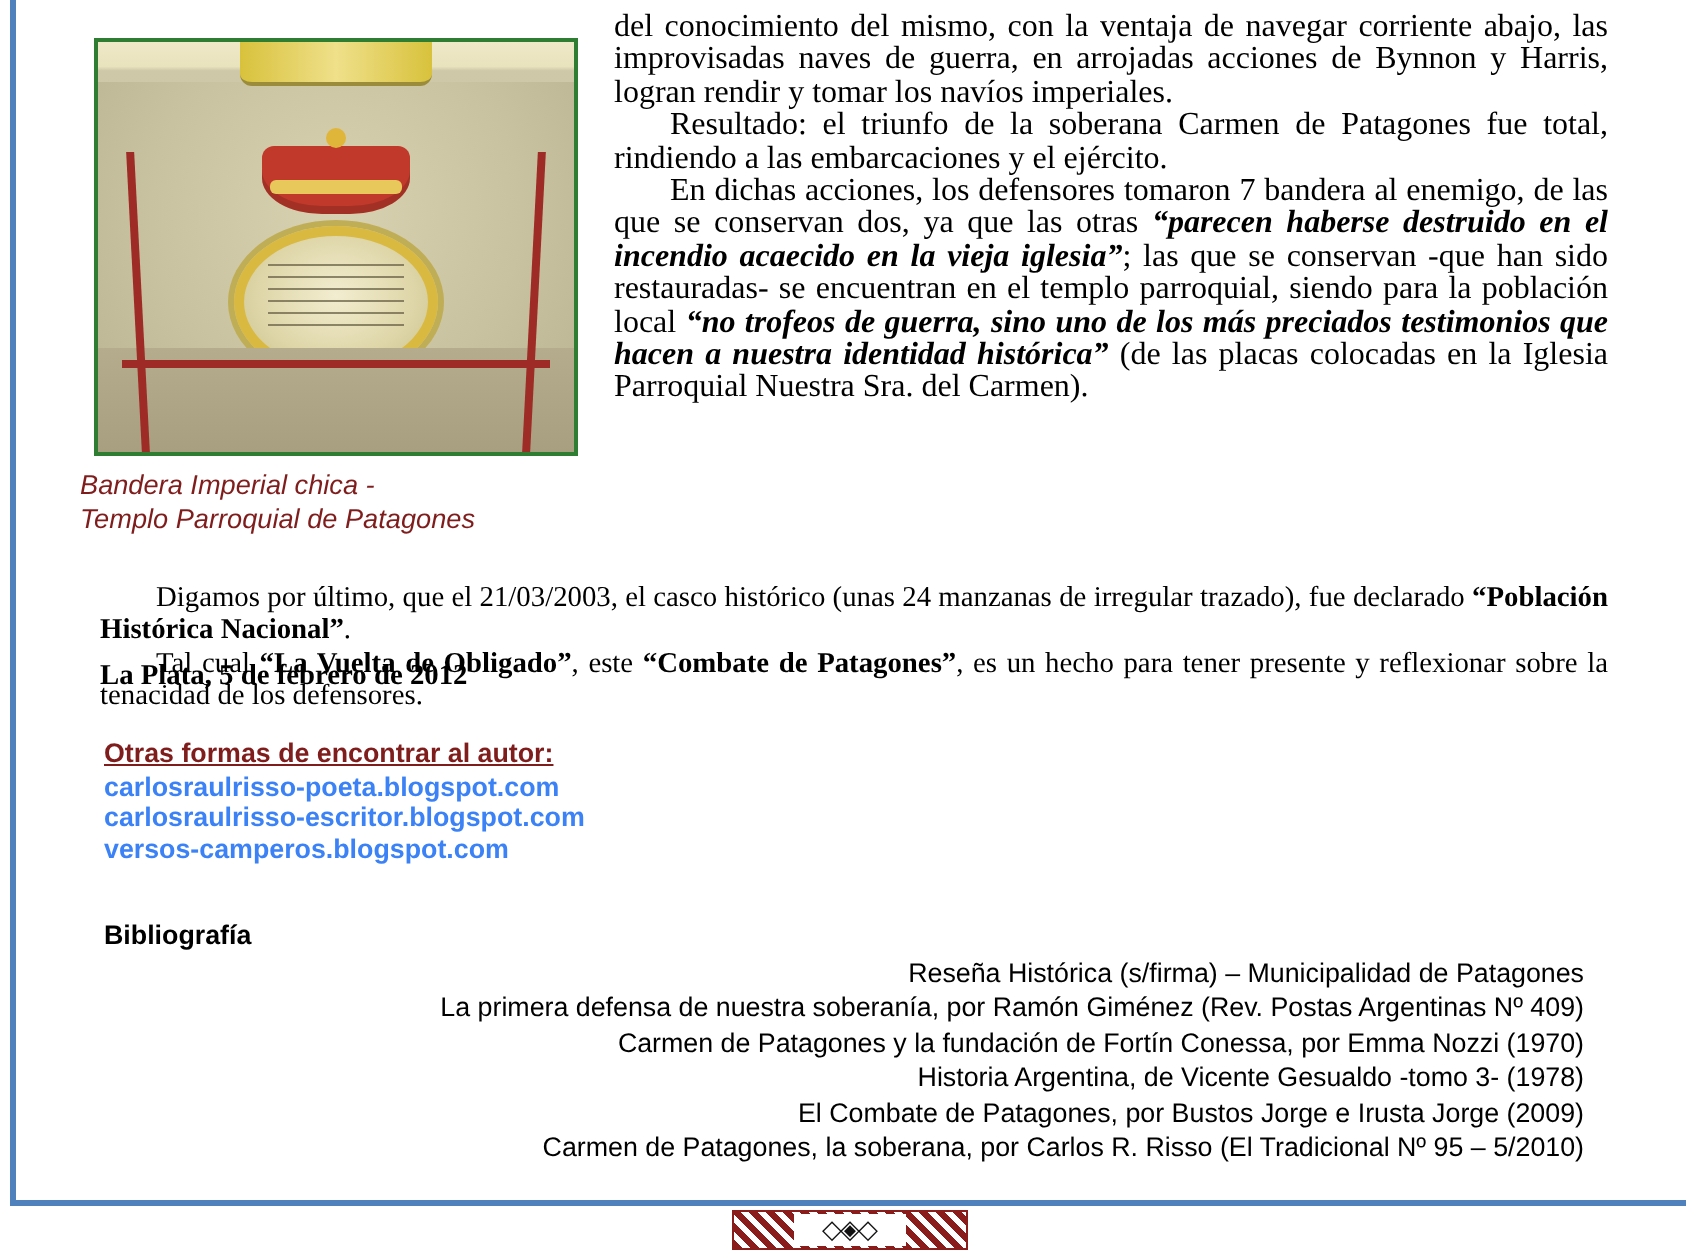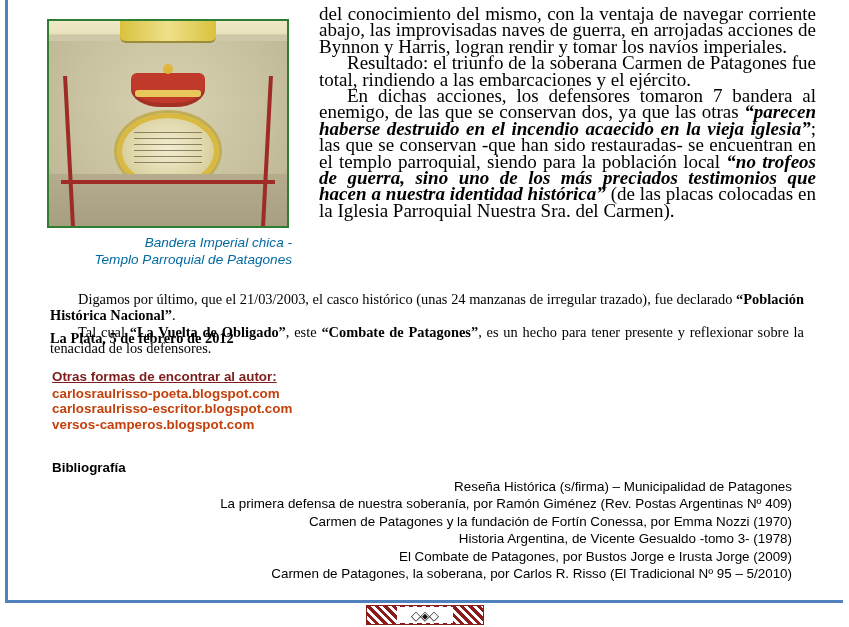--- a/index.html
+++ b/index.html
@@ -28,24 +28,23 @@
     width: 3px;
     height: 600px;
     background: #4f81bd;
   }
   
   .body-col-right {
     position: absolute;
     left: 307px;
     top: 6px;
     width: 497px;
-    font-size: 19px;
+    font-size: 16px;
     line-height: 16.4px;
     text-align: justify;
-    margin-left: 12px;
   }
   .body-full {
     position: absolute;
     left: 50px;
     top: 291px;
     width: 754px;
     font-size: 14.4px;
     line-height: 16.4px;
     text-align: justify;
   }
@@ -158,22 +157,22 @@
       to bottom,
       #6b6347 0px, #6b6347 1px,
       transparent 1px, transparent 6px);
     opacity: 0.75;
   }
   .caption {
     position: absolute;
     left: 40px;
     top: 235px;
     width: 252px;
-    text-align: right;
-    color: #0369a1;
+    text-align: left;
+    color: #7f1d1d;
     font-style: italic;
     font-size: 13.6px;
     line-height: 16.5px;
     font-family: "Liberation Sans", sans-serif;
   }
   .signature {
     position: absolute;
     left: 50px;
     top: 330px;
     width: 754px;
@@ -191,21 +190,21 @@
     font-weight: bold;
     color: #2222cc;
   }
   .links-block .heading {
     text-decoration: underline;
     color: #7f1d1d;
     display: block;
     margin-bottom: 1px;
   }
   .links-block a, .links-block .link {
-    color: #c2410c;
+    color: #3b82f6;
     text-decoration: none;
     display: block;
   }
   .biblio {
     position: absolute;
     left: 52px;
     top: 459px;
     width: 740px;
     font-family: "Liberation Sans", sans-serif;
     font-size: 13.4px;

